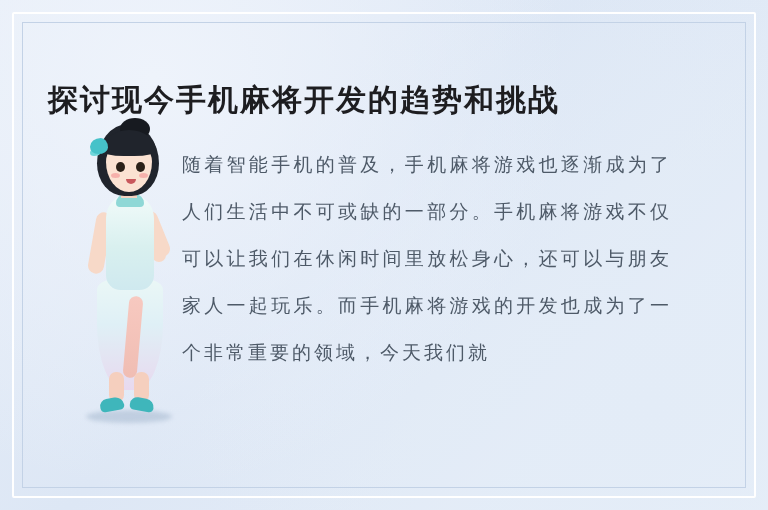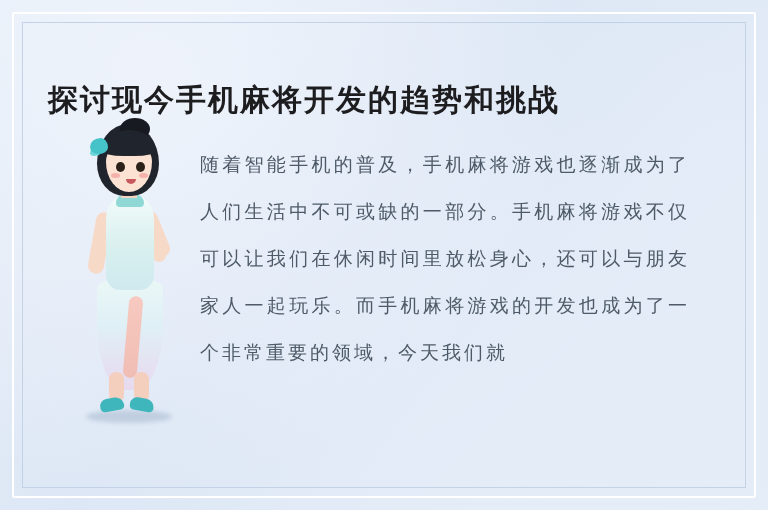--- a/index.html
+++ b/index.html
@@ -64,21 +64,21 @@
     font-family: "DejaVu Serif", serif;
     font-weight: bold;
     font-size: 30px;
     letter-spacing: 2px;
     color: #1d1d20;
     white-space: nowrap;
   }
 
   .article-body {
     position: absolute;
-    left: 178px;
+    left: 160px;
     top: 100px;
     width: 490px;
     font-family: "DejaVu Sans", sans-serif;
     font-size: 19px;
     line-height: 47px;
     letter-spacing: 3px;
     color: #4e5a68;
     text-align: justify;
   }
 

